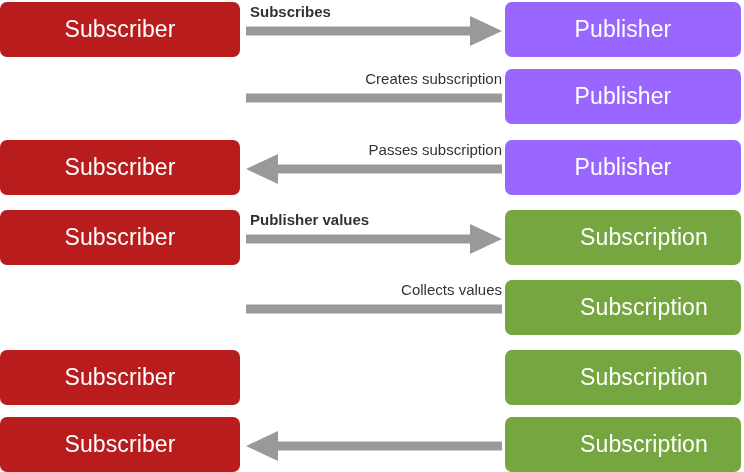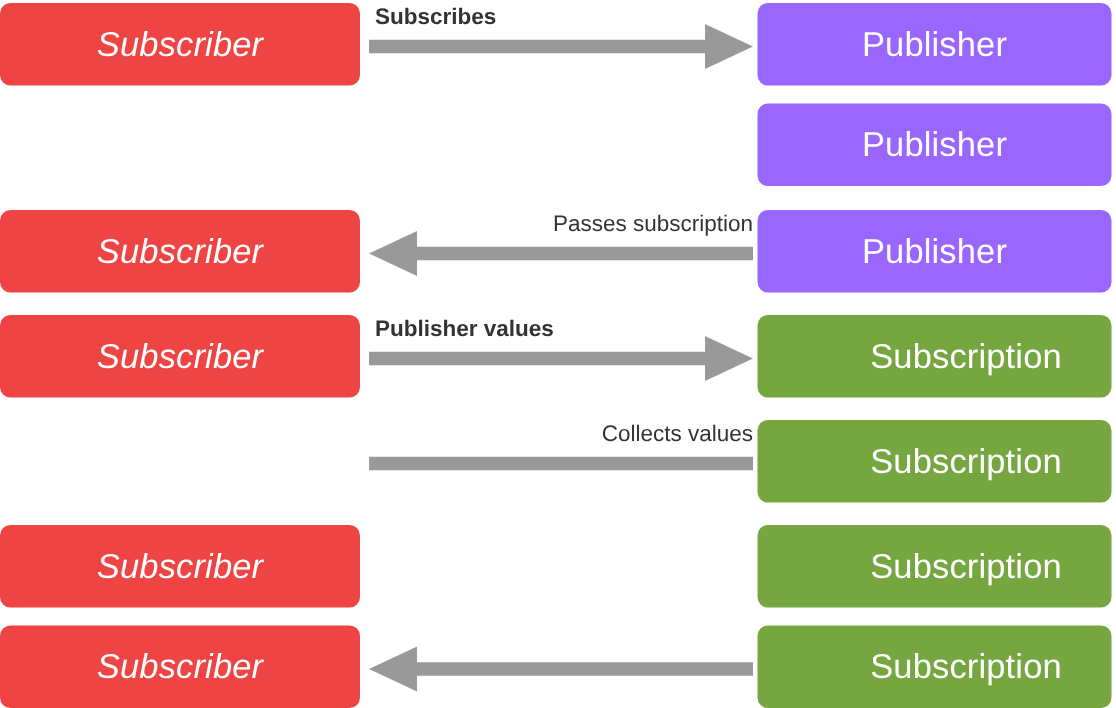--- a/index.html
+++ b/index.html
@@ -32,21 +32,21 @@
     justify-content: center;
     color: #ffffff;
     font-size: 23px;
     font-weight: 400;
     letter-spacing: 0.1px;
     line-height: 1;
     white-space: nowrap;
   }
   .node.left  { left: 0px;   width: 240px; }
   .node.right { left: 505px; width: 236px; }
-  .node.subscriber   { background: #ef4444; font-style: italic; }
+  .node.subscriber   { background: #b91c1c; }
   .node.publisher    { background: #9966ff; }
   .node.subscription { background: #76a63f; padding-left: 42px; }
 
   
   .lane {
     position: absolute;
     left: 246px;
     top: 0;
     width: 256px;
     height: 55px;
@@ -80,20 +80,26 @@
       <div class="lane">
         <div class="lane-label align-left">Subscribes</div>
         <svg class="arrow-svg" viewBox="0 0 256 55">
           <rect x="0" y="24.5" width="224" height="9" fill="#999999"></rect>
           <polygon points="224,14 256,29 224,44" fill="#999999"></polygon>
         </svg>
       </div>
       <div class="node right publisher">Publisher</div>
     </div>
     <div class="row" style="top: 69px;">
+      <div class="lane">
+        <div class="lane-label align-right">Creates subscription</div>
+        <svg class="arrow-svg" viewBox="0 0 256 55">
+          <rect x="0" y="24.5" width="256" height="9" fill="#999999"></rect>
+        </svg>
+      </div>
       <div class="node right publisher">Publisher</div>
     </div>
     <div class="row" style="top: 140px;">
       <div class="node left subscriber">Subscriber</div>
       <div class="lane">
         <div class="lane-label align-right">Passes subscription</div>
         <svg class="arrow-svg" viewBox="0 0 256 55">
           <rect x="32" y="24.5" width="224" height="9" fill="#999999"></rect>
           <polygon points="32,14 0,29 32,44" fill="#999999"></polygon>
         </svg>

